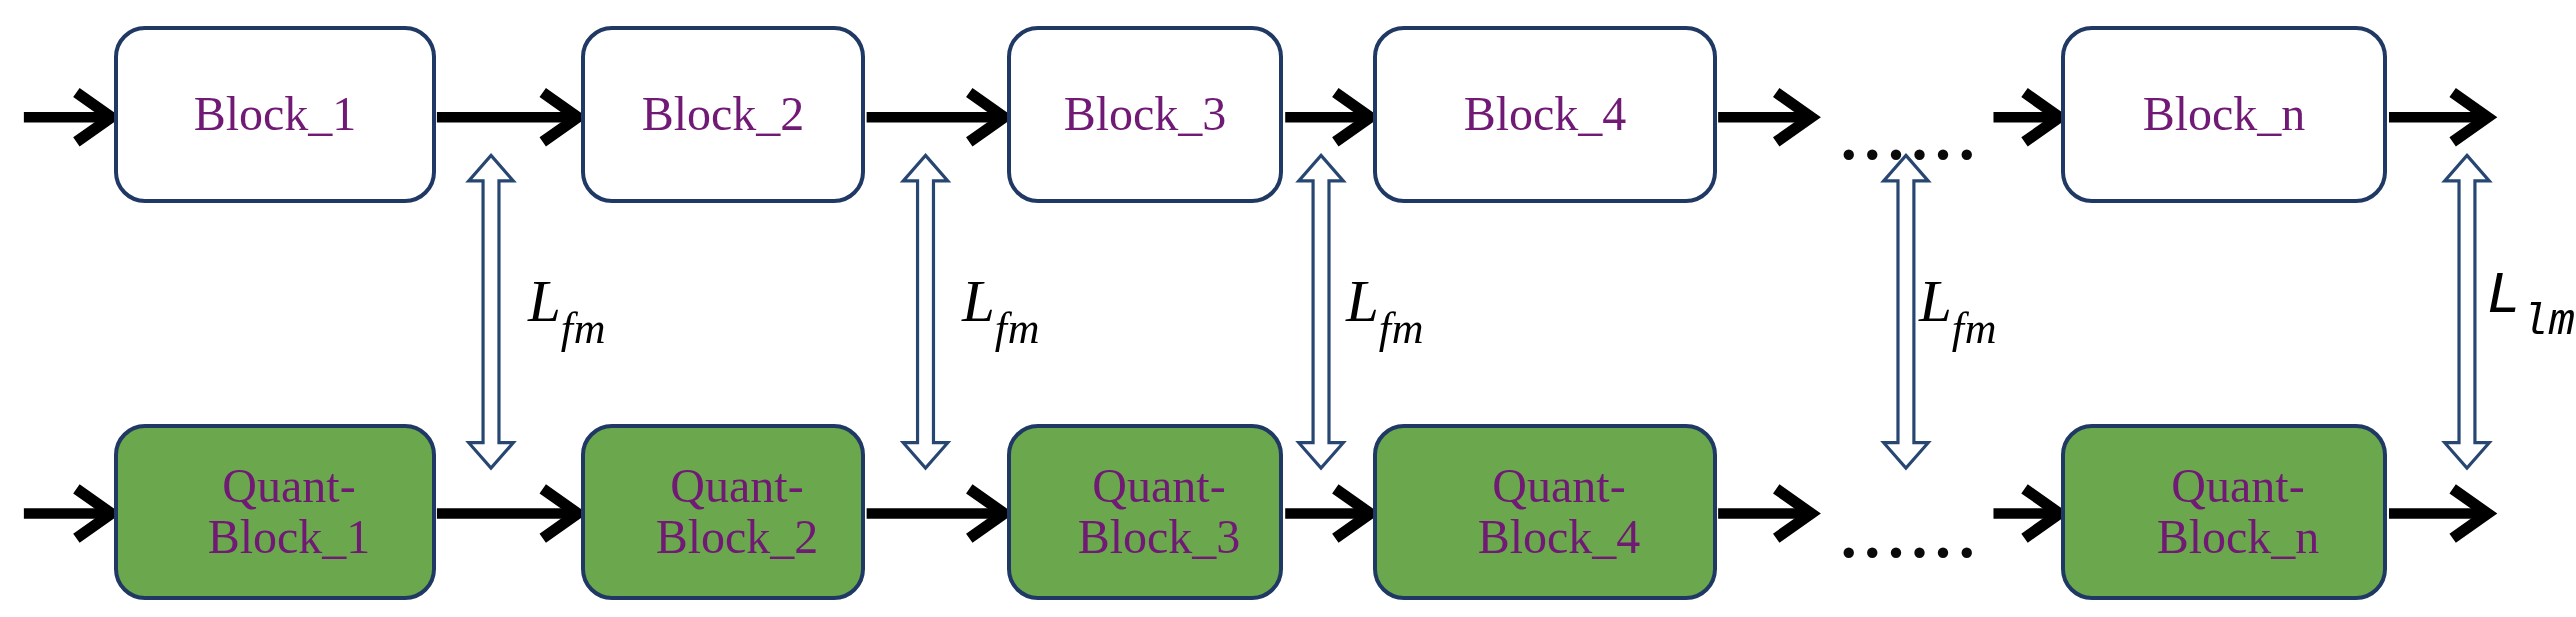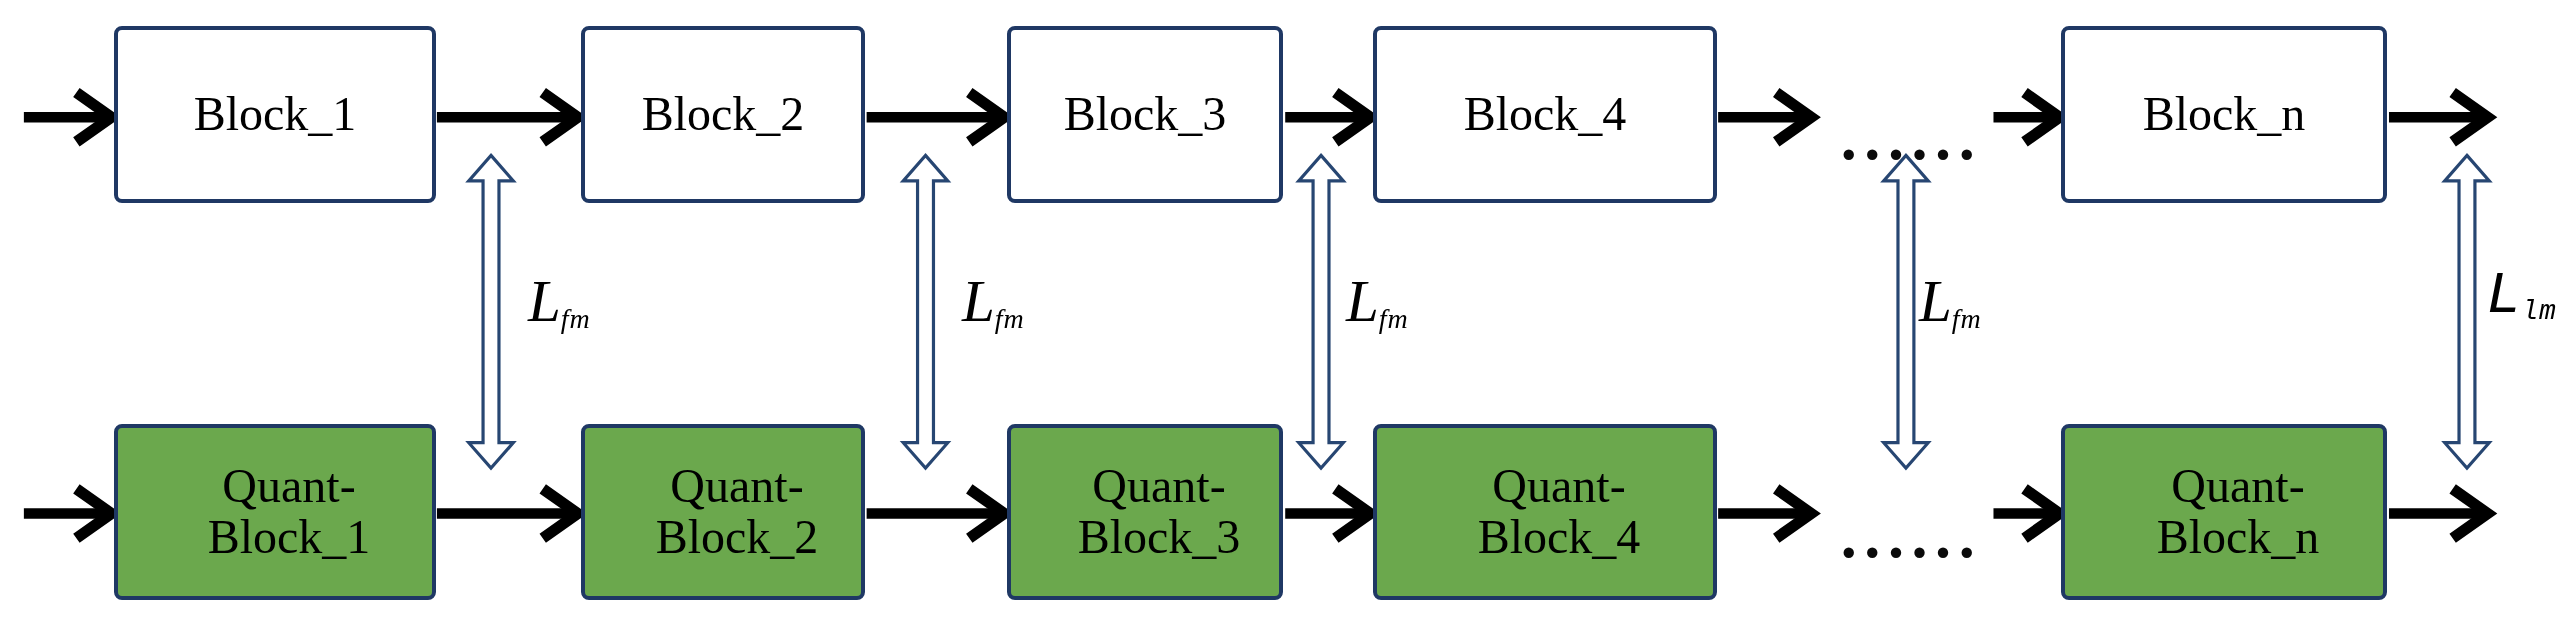--- a/index.html
+++ b/index.html
@@ -16,27 +16,27 @@
     left: 0; top: 0;
     width: 2576px; height: 618px;
   }
   .shaft  { stroke: #000000; stroke-width: 13; fill: none; }
   .chev   { stroke: #000000; stroke-width: 14; fill: none; stroke-linejoin: miter; }
   .dbl    { fill: #ffffff; stroke: #274672; stroke-width: 4; stroke-linejoin: miter; }
   .block {
     position: absolute;
     box-sizing: border-box;
     border: 4.8px solid #1F3864;
-    border-radius: 8px;
+    border-radius: 31px;
     display: flex;
     flex-direction: column;
     align-items: center;
     justify-content: center;
     text-align: center;
-    color: #000000;
+    color: #701a75;
     font-size: 48px;
     line-height: 1.06;
   }
   .block-top    { top: 25.5px;  height: 177px; background: #ffffff; }
   .block-bottom { top: 424px; height: 176px; background: #6BA84D; padding-left: 28px; }
   .ellipsis {
     position: absolute;
     width: 191px;
     text-align: center;
     font-size: 88px;
@@ -45,21 +45,21 @@
     color: #0a0a0a;
     font-family: "Liberation Serif", serif;
   }
   .loss-label {
     position: absolute;
     font-style: italic;
     color: #000000;
     white-space: nowrap;
   }
   .loss-main { font-size: 59px; }
-  .loss-sub  { font-size: 28px; position: relative; top: 7px; letter-spacing: 0.8px; }
+  .loss-sub  { font-size: 44px; position: relative; top: 22px; letter-spacing: 0.8px; }
 </style>
 </head>
 <body>
 
 <div class="canvas">
 
   <svg class="arrow-layer" viewBox="0 0 3237 776" xmlns="http://www.w3.org/2000/svg">
 
     <g>
       <path class="shaft" d="M30 147 H132"></path>

